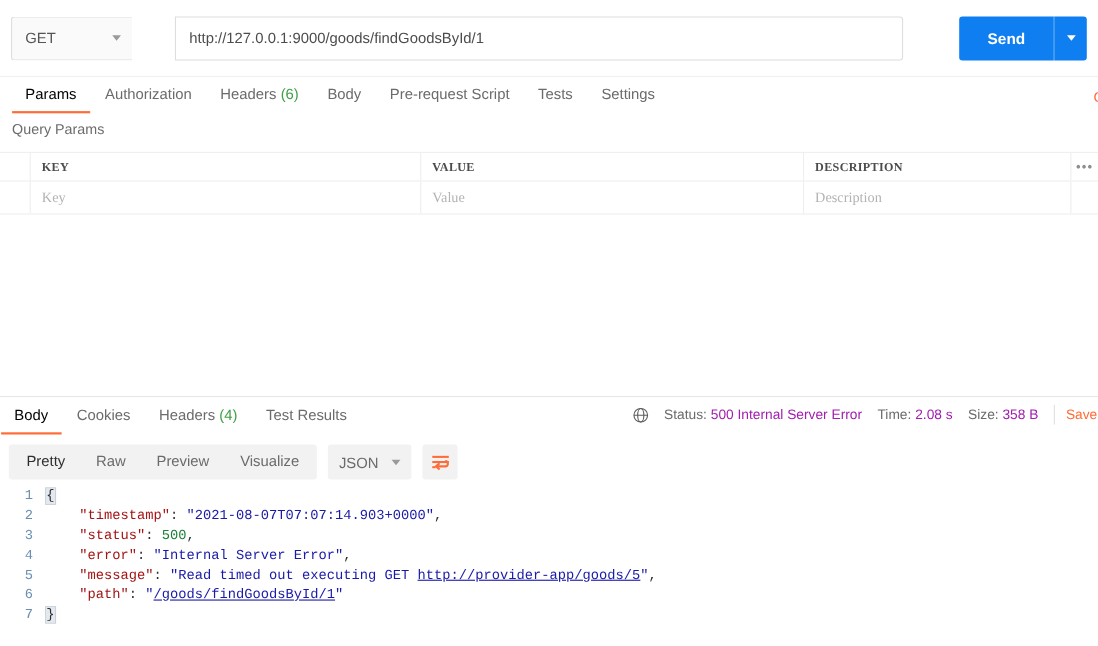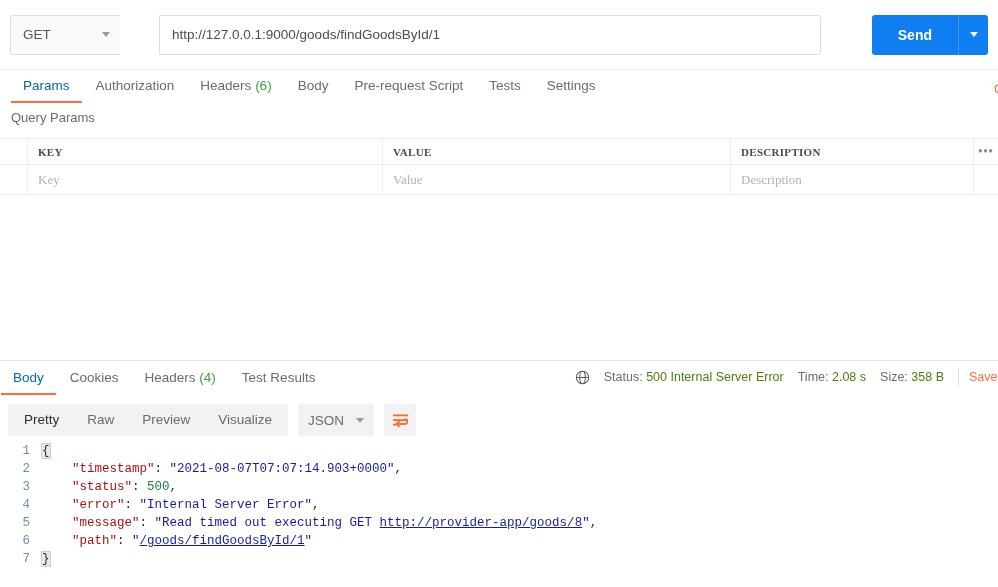--- a/index.html
+++ b/index.html
@@ -106,21 +106,21 @@
     background: #fff;
   }
   .tab {
     font-size: 13.5px;
     color: #6b6b6b;
     padding: 8px 13px 9px 13px;
     position: relative;
     cursor: pointer;
     white-space: nowrap;
   }
-  .tab.active { color: #0369a1; }
+  .tab.active { color: #000000; }
   .tab.active::after {
     content: "";
     position: absolute;
     left: 1px; right: 1px; bottom: -1px;
     height: 2px;
     background: #ff6c37;
   }
   .tab .count { color: #3fa045; }
   .code-link {
     position: absolute;
@@ -206,21 +206,21 @@
     position: absolute;
     right: 0; top: 368px;
     display: flex;
     align-items: center;
     font-size: 12.5px;
     color: #6b6b6b;
     white-space: nowrap;
   }
   .globe-ico { margin-right: 14px; display: flex; align-items: center; }
   .meta-item { margin-right: 14px; }
-  .meta-item .mval { color: #4d7c0f; text-align: right; }
+  .meta-item .mval { color: #a21caf; text-align: right; }
   .meta-sep {
     width: 1px; height: 18px;
     background: #e0e0e0;
     margin: 0 10px 0 0;
   }
   .save-link {
     color: #ff6c37;
     font-size: 12.5px;
     cursor: pointer;
     overflow: hidden;
@@ -441,17 +441,17 @@
     </svg>
   </div>
 </div>
 
 <div class="code-area">
   <div id="code-lines">
       <div class="code-line"><span class="ln">1</span><span class="ctext"><span class="brace-hl">{</span></span></div>
       <div class="code-line"><span class="ln">2</span><span class="ctext"><span class="tok-punc">    </span><span class="tok-key">"timestamp"</span><span class="tok-punc">: </span><span class="tok-str">"2021-08-07T07:07:14.903+0000"</span><span class="tok-punc">,</span></span></div>
       <div class="code-line"><span class="ln">3</span><span class="ctext"><span class="tok-punc">    </span><span class="tok-key">"status"</span><span class="tok-punc">: </span><span class="tok-num">500</span><span class="tok-punc">,</span></span></div>
       <div class="code-line"><span class="ln">4</span><span class="ctext"><span class="tok-punc">    </span><span class="tok-key">"error"</span><span class="tok-punc">: </span><span class="tok-str">"Internal Server Error"</span><span class="tok-punc">,</span></span></div>
-      <div class="code-line"><span class="ln">5</span><span class="ctext"><span class="tok-punc">    </span><span class="tok-key">"message"</span><span class="tok-punc">: </span><span class="tok-str">"Read timed out executing GET </span><span class="tok-link">http://provider-app/goods/8</span><span class="tok-str">"</span><span class="tok-punc">,</span></span></div>
+      <div class="code-line"><span class="ln">5</span><span class="ctext"><span class="tok-punc">    </span><span class="tok-key">"message"</span><span class="tok-punc">: </span><span class="tok-str">"Read timed out executing GET </span><span class="tok-link">http://provider-app/goods/5</span><span class="tok-str">"</span><span class="tok-punc">,</span></span></div>
       <div class="code-line"><span class="ln">6</span><span class="ctext"><span class="tok-punc">    </span><span class="tok-key">"path"</span><span class="tok-punc">: </span><span class="tok-str">"</span><span class="tok-link">/goods/findGoodsById/1</span><span class="tok-str">"</span></span></div>
       <div class="code-line"><span class="ln">7</span><span class="ctext"><span class="brace-hl">}</span></span></div>
     </div>
 </div>
 
 </body></html>

